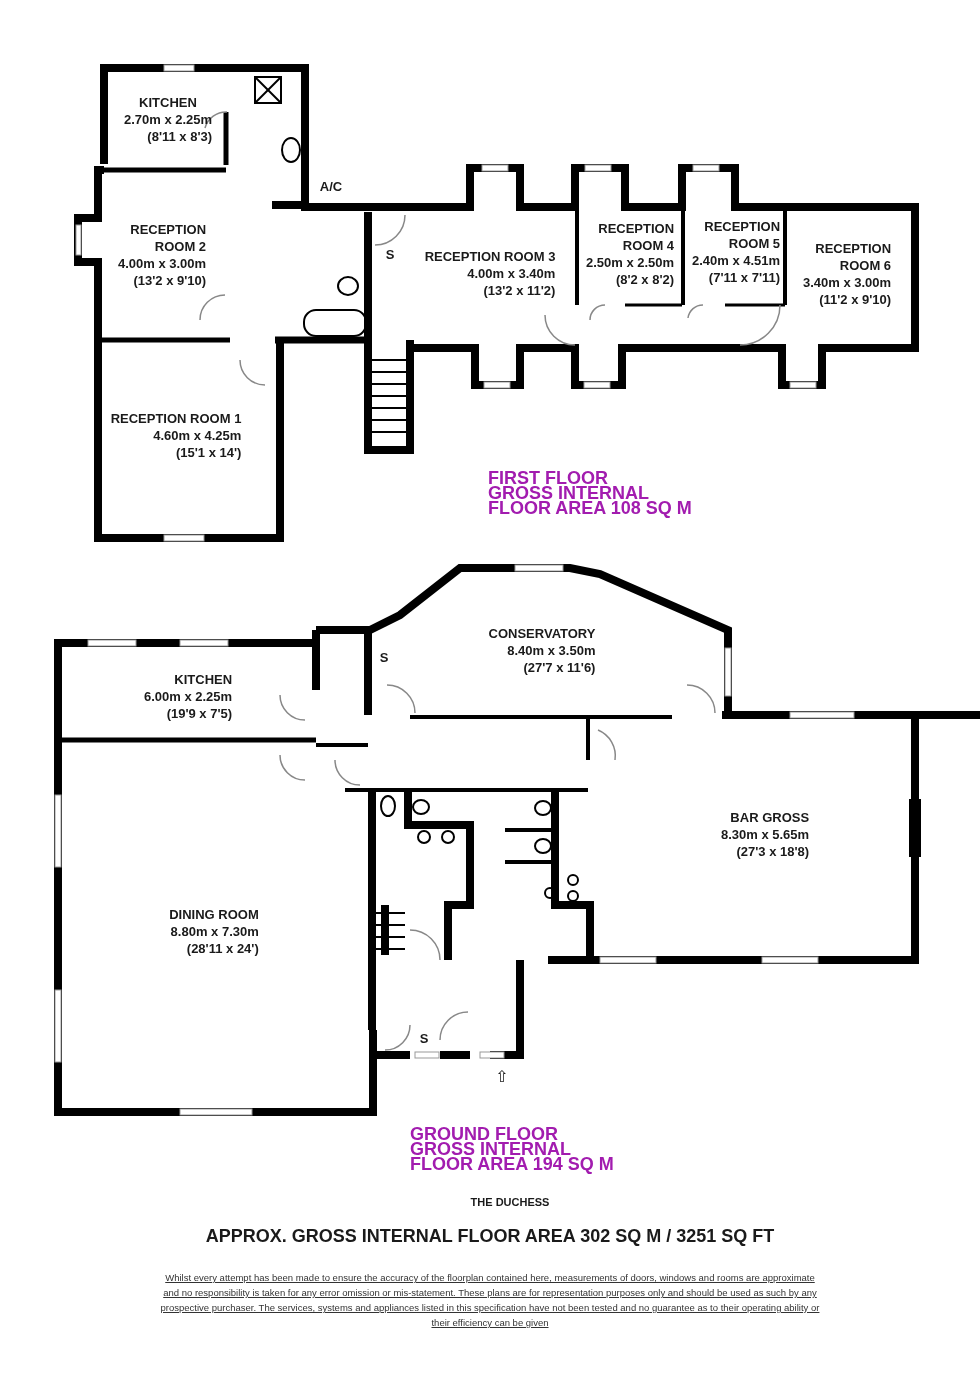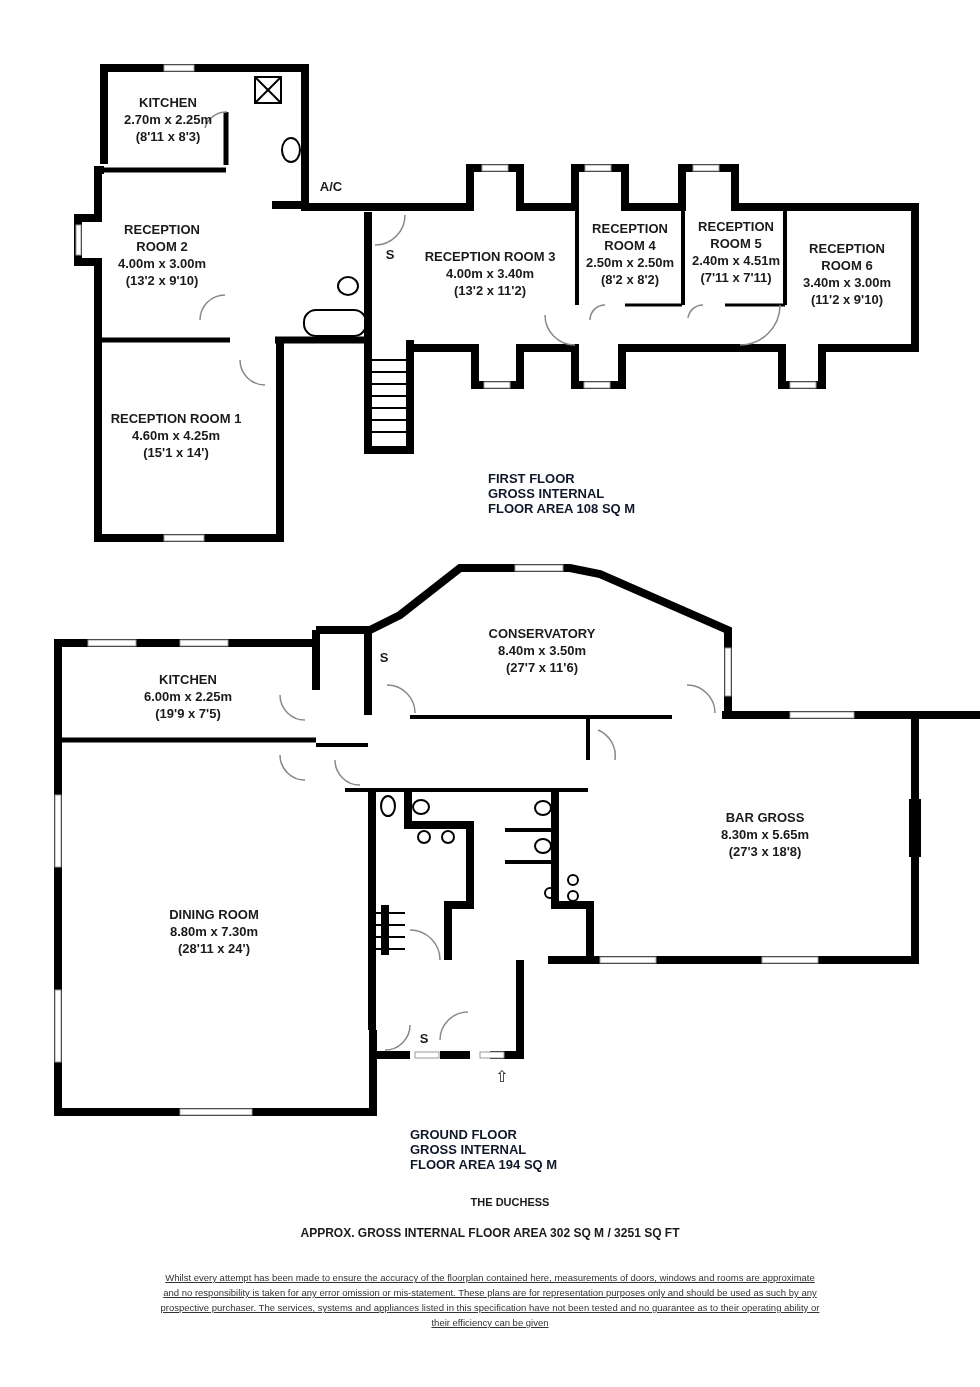--- a/index.html
+++ b/index.html
@@ -1,20 +1,20 @@
 <!DOCTYPE html>
 <html><head>
 <meta charset="utf-8">
 <style>
   html, body { margin: 0; padding: 0; background: #ffffff; }
   body { width: 980px; height: 1387px; position: relative; overflow: hidden; font-family: "Liberation Sans", sans-serif; color: #111; }
   svg.plan { position: absolute; left: 0; top: 0; }
   .lbl { position: absolute; text-align: center; font-weight: bold; font-size: 13px; line-height: 17px; white-space: nowrap; color: #1a1a1a; transform: translateX(-50%); }
-  .lbl .dim { display: block; }
-  .floor-note { position: absolute; font-weight: bold; font-size: 13px; line-height: 15px; color: #0f172a; }
+  .lbl .dim { display: block; text-align: right; }
+  .floor-note { position: absolute; font-weight: bold; font-size: 18px; line-height: 15px; color: #a21caf; }
   .title { position: absolute; left: 0; width: 980px; text-align: center; font-weight: bold; color: #1a1a1a; }
   .disclaimer { position: absolute; left: 160px; width: 660px; top: 1270px; text-align: center; font-size: 9.5px; line-height: 15px; color: #333; text-decoration: underline; }
   .sym { position: absolute; font-weight: bold; font-size: 13px; color: #1a1a1a; transform: translate(-50%, -50%); margin-left: 40px; }
 </style>
 </head>
 <body>
 
 <svg class="plan" width="980" height="1387" viewBox="0 0 980 1387">
   <g fill="none" stroke="#000" stroke-width="8" stroke-linejoin="miter">
 
@@ -217,14 +217,14 @@
 <div class="sym" style="left:384px; top:1038px;">S</div>
 <div class="sym" style="left:462px; top:1076px; font-weight:normal; font-size:16px;">⇧</div>
 
 <div class="floor-note" style="left:410px; top:1127px;">
   <div>GROUND FLOOR</div>
   <div>GROSS INTERNAL</div>
   <div>FLOOR AREA 194 SQ M</div>
 </div>
 
 <div class="title" style="top:1196px; font-size:11px;margin-left:20px;">THE DUCHESS</div>
-<div class="title" style="top:1226px; font-size:12px;text-align:center;">APPROX. GROSS INTERNAL FLOOR AREA 302 SQ M / 3251 SQ FT</div>
+<div class="title" style="top:1226px; font-size:18px;text-align:center;">APPROX. GROSS INTERNAL FLOOR AREA 302 SQ M / 3251 SQ FT</div>
 <div class="disclaimer">Whilst every attempt has been made to ensure the accuracy of the floorplan contained here, measurements of doors, windows and rooms are approximate and no responsibility is taken for any error omission or mis-statement. These plans are for representation purposes only and should be used as such by any prospective purchaser. The services, systems and appliances listed in this specification have not been tested and no guarantee as to their operating ability or their efficiency can be given</div>
 
 </body></html>

